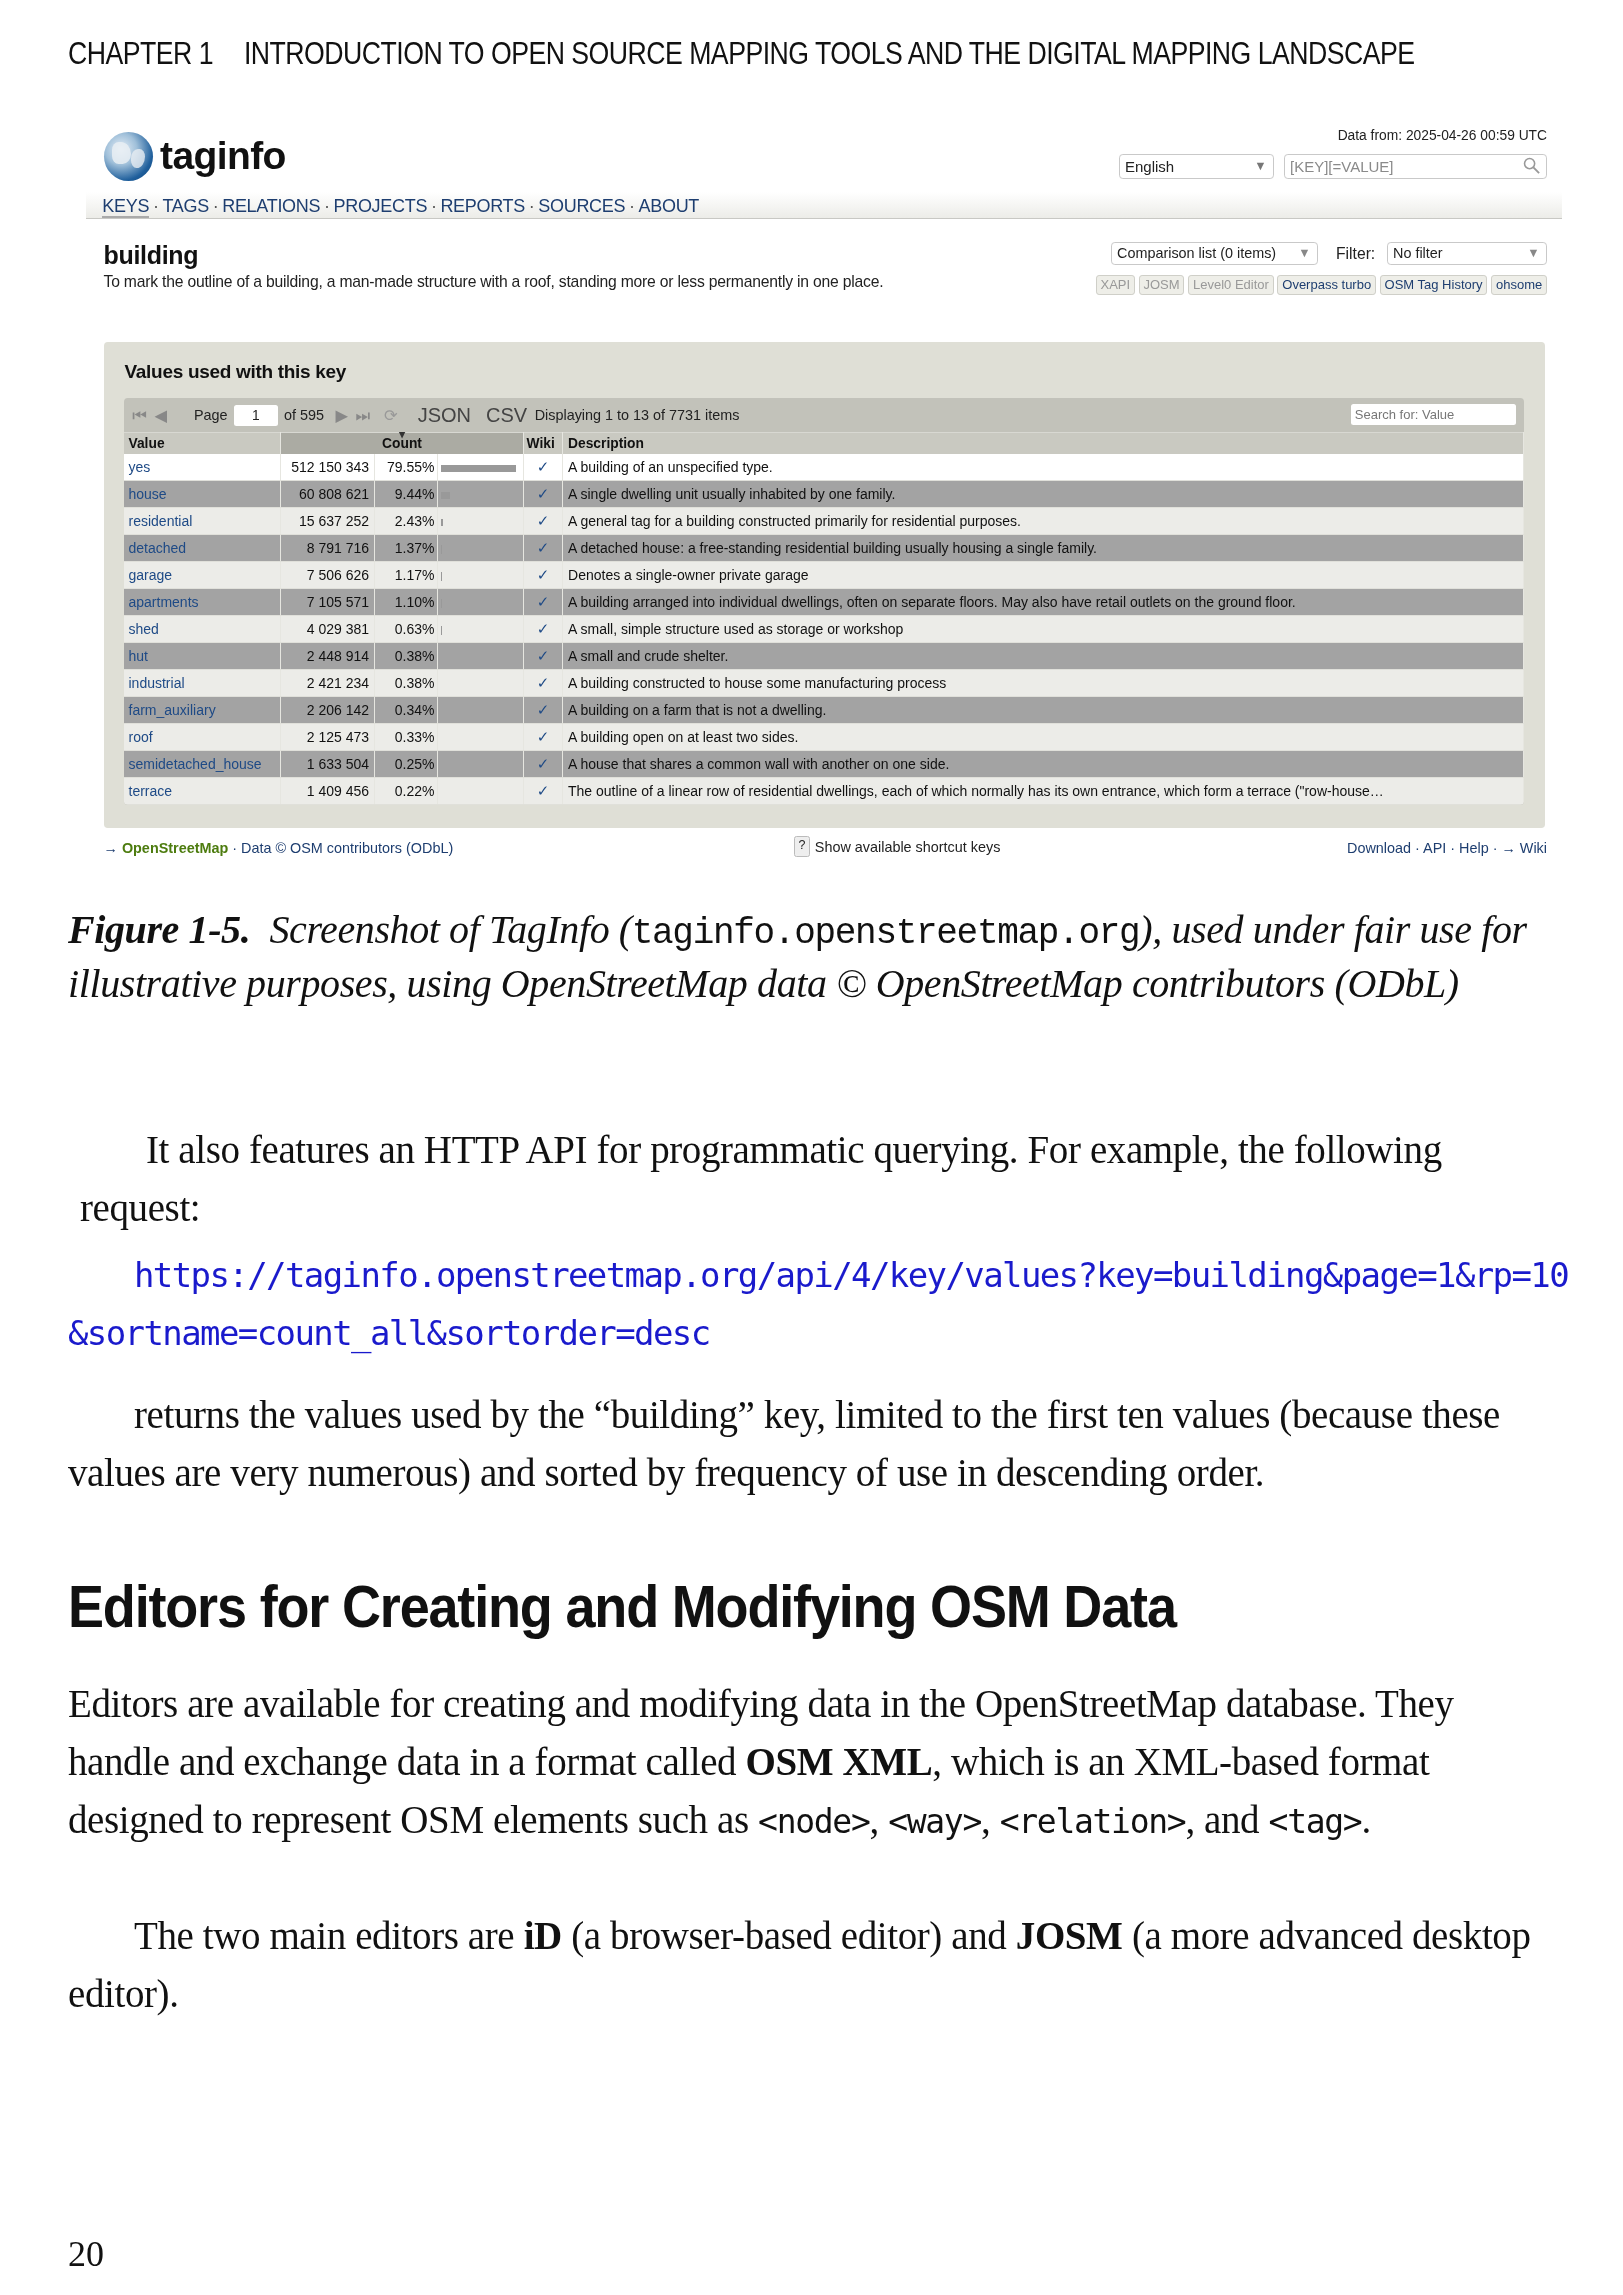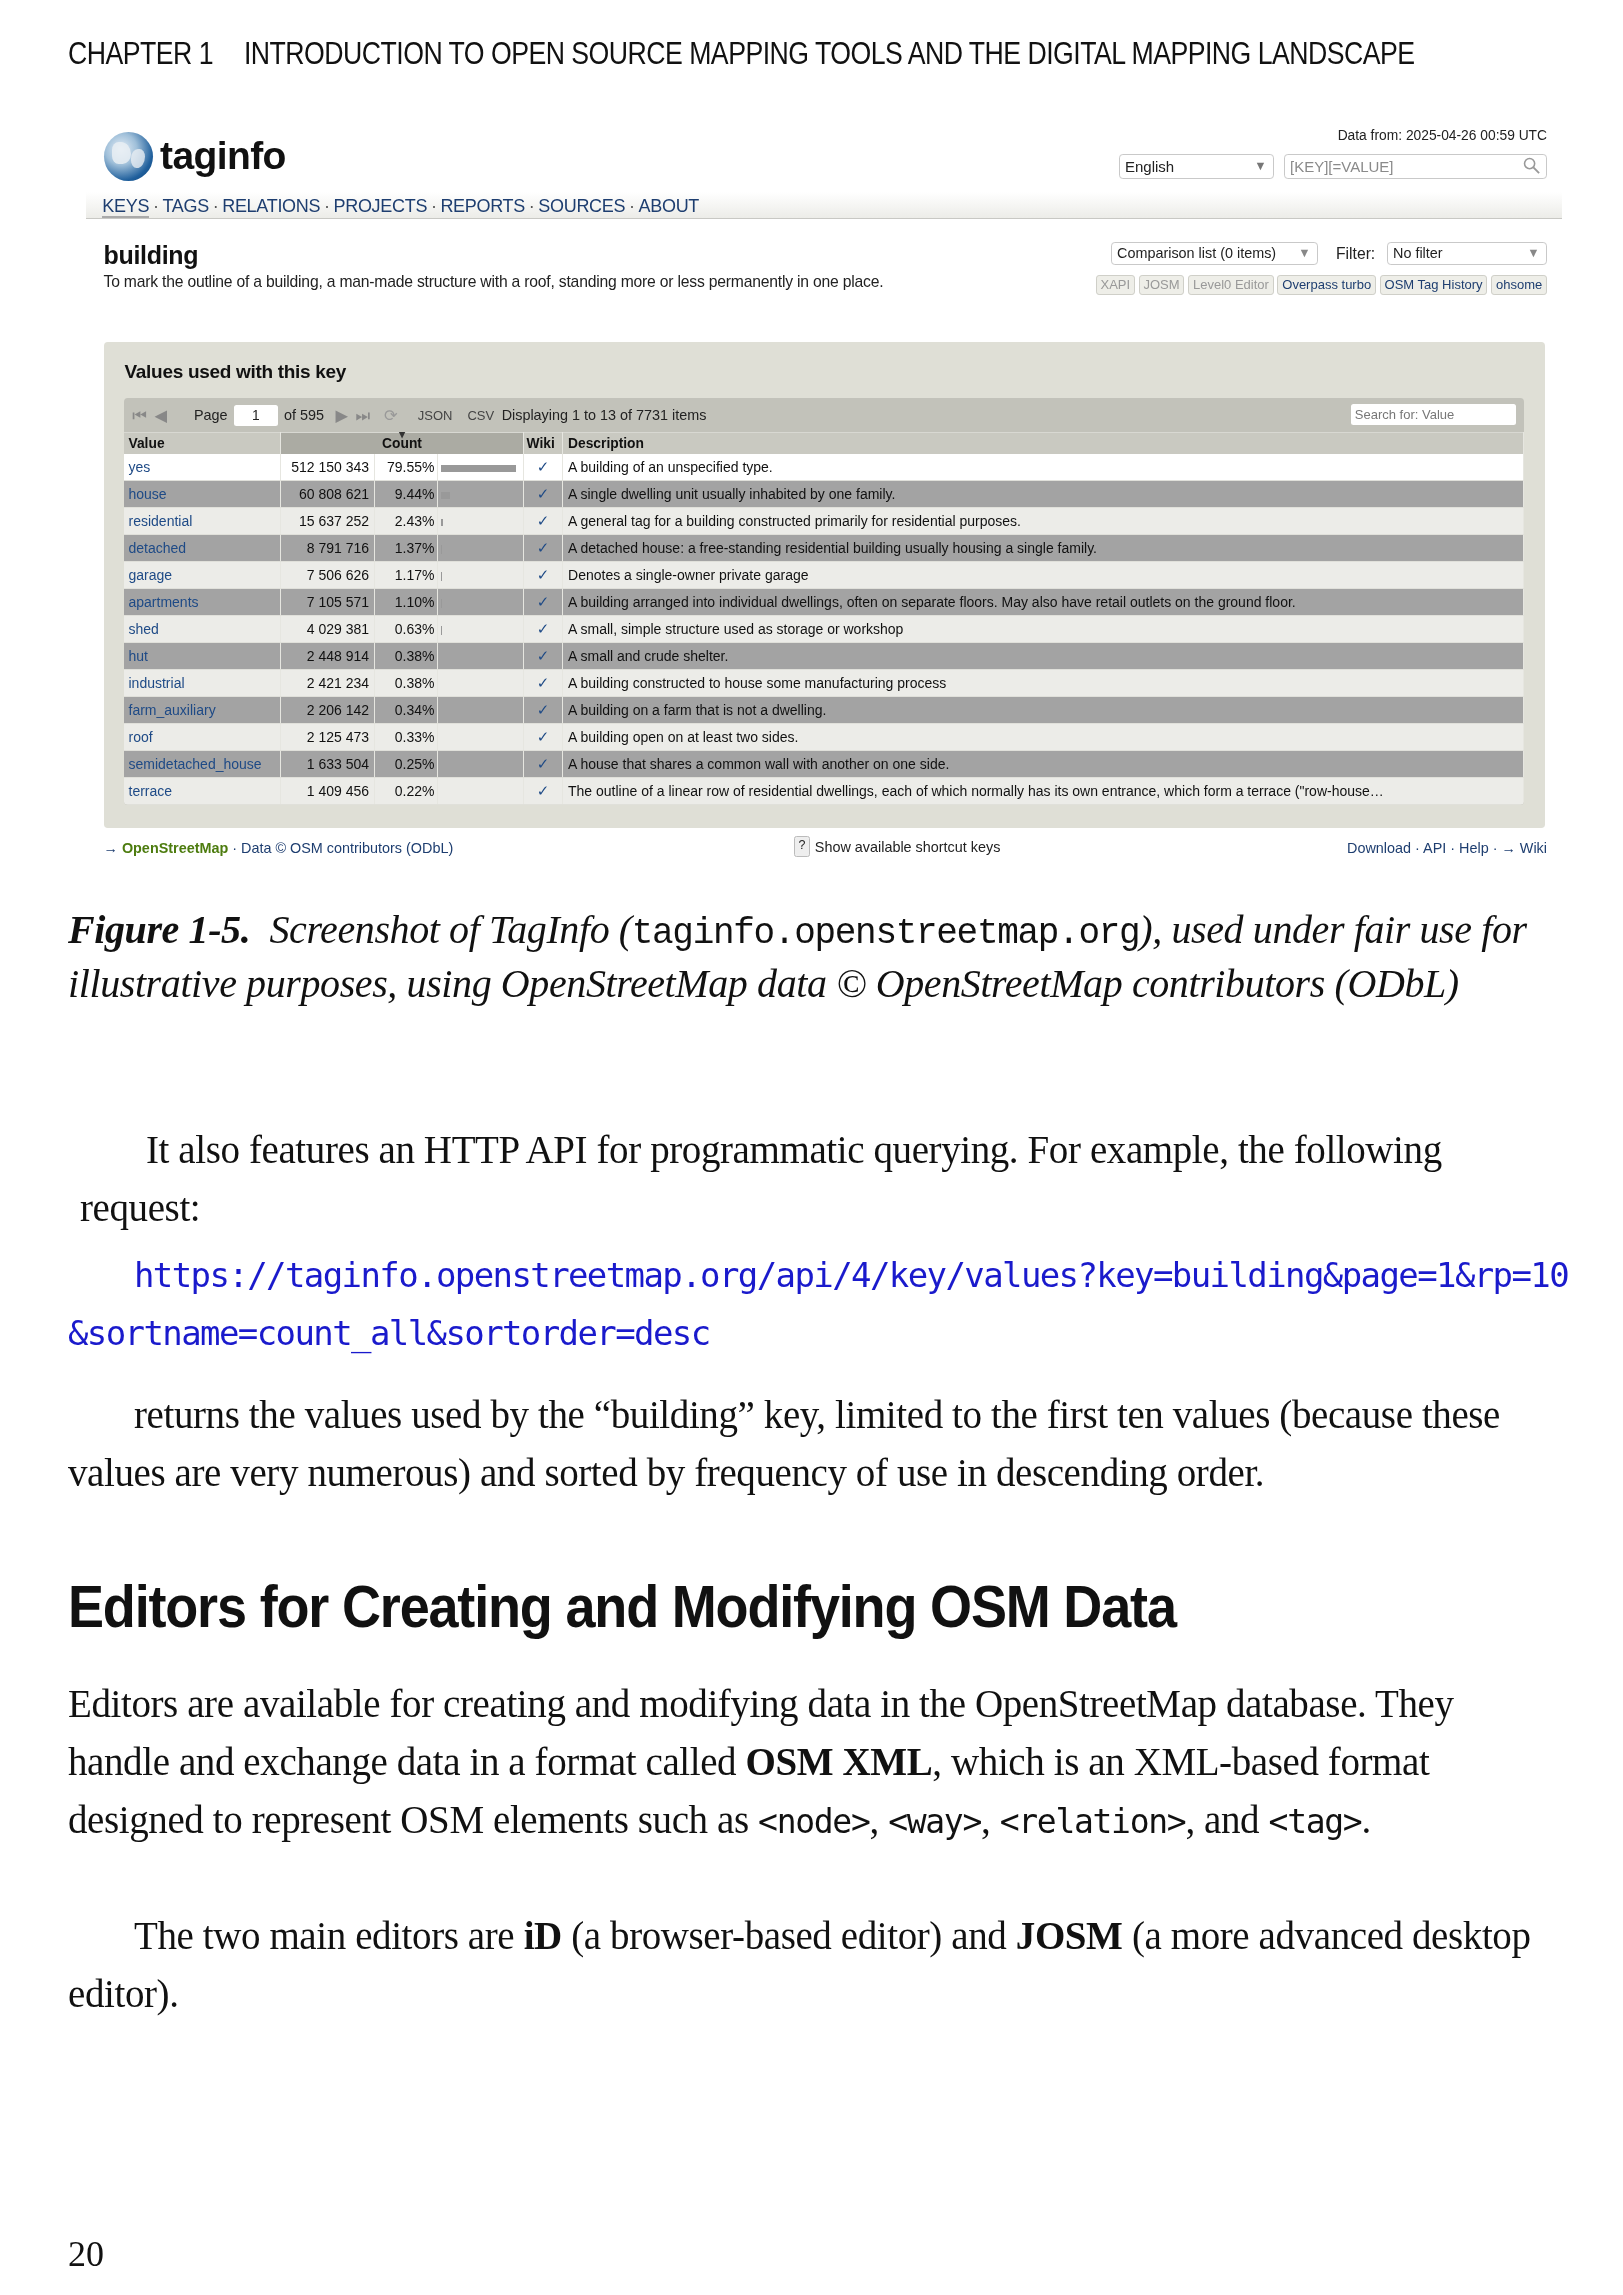--- a/index.html
+++ b/index.html
@@ -40,21 +40,21 @@
 
   .ti-tabs { position:absolute; left:30px; top:192px; display:flex; gap:2.5px; }
   .ti-tab { font-size:19.4px; padding:2.5px 5.6px 3.8px; border:1.3px solid #dcdcd6; border-bottom:none; border-radius:3.8px 3.8px 0 0; background:#fff; color:#333; letter-spacing:-0.3px;margin-top:43px; }
   .ti-tab.active { background:#dcdcd2; color:#111; }
   .ti-panel { position:absolute; left:17.5px; top:224px; width:1441px; height:486px; background:#dfdfd6; border-radius:3.8px; }
   .ti-panel-title { position:absolute; left:21px; top:19px; font-size:19px; font-weight:bold; color:#111; letter-spacing:-0.3px; }
   .ti-grid { position:absolute; left:20px; top:56px; width:1400px; height:407px; background:#c2c2ba; border-radius:3.8px; overflow:hidden; }
   .ti-toolbar { position:absolute; left:0; top:0; width:100%; height:34px; display:flex; align-items:center; font-size:14.4px; color:#222; }
   .tb-btn { color:#888; font-size:16.3px; margin:0 3.8px; }
   .ti-page-input { width:44px; height:21px; background:#fff; border-radius:2.5px; text-align:center; line-height:21px; margin:0 6.3px; font-size:13.8px; }
-  .tb-link { color:#444; font-size:13px; margin:0 7.5px; }
+  .tb-link { color:#444; font-size:20px; margin:0 7.5px; }
   .ti-grid-search { position:absolute; right:7.5px; top:6.3px; width:165px; height:21px; background:#fff; border-radius:2.5px; font-size:13px; color:#777; line-height:21px; padding-left:3.8px; box-sizing:border-box; }
   table.ti-table { position:absolute; left:0; top:34px; width:1400px; border-collapse:collapse; font-size:14px; table-layout:fixed; }
   table.ti-table th { height:21px; background:#c9c9c1; text-align:left; font-weight:bold; font-size:13.8px; padding:0 5px; border-right:1.3px solid #e6e6e0; border-top:1.3px solid #d8d8d2; color:#111; }
   table.ti-table th.sorted { background:#ababa3; text-align:center; position:relative; }
   table.ti-table th.sorted::before { content:"\25BE"; position:absolute; left:50%; top:-5px; transform:translateX(-50%); font-size:11.3px; color:#333; }
   table.ti-table td { height:26px; padding:0 5px; border-right:1.3px solid #e6e6e0; border-bottom:1.3px solid #e0e0da; white-space:nowrap; overflow:hidden; text-overflow:ellipsis; color:#111; }
   table.ti-table tr.odd td { background:#ececE8; }
   table.ti-table tr.even td { background:#a3a3a3; }
   table.ti-table tr.first td { background:#ffffff; }
   td.val { color:#1e4a86 !important; }

